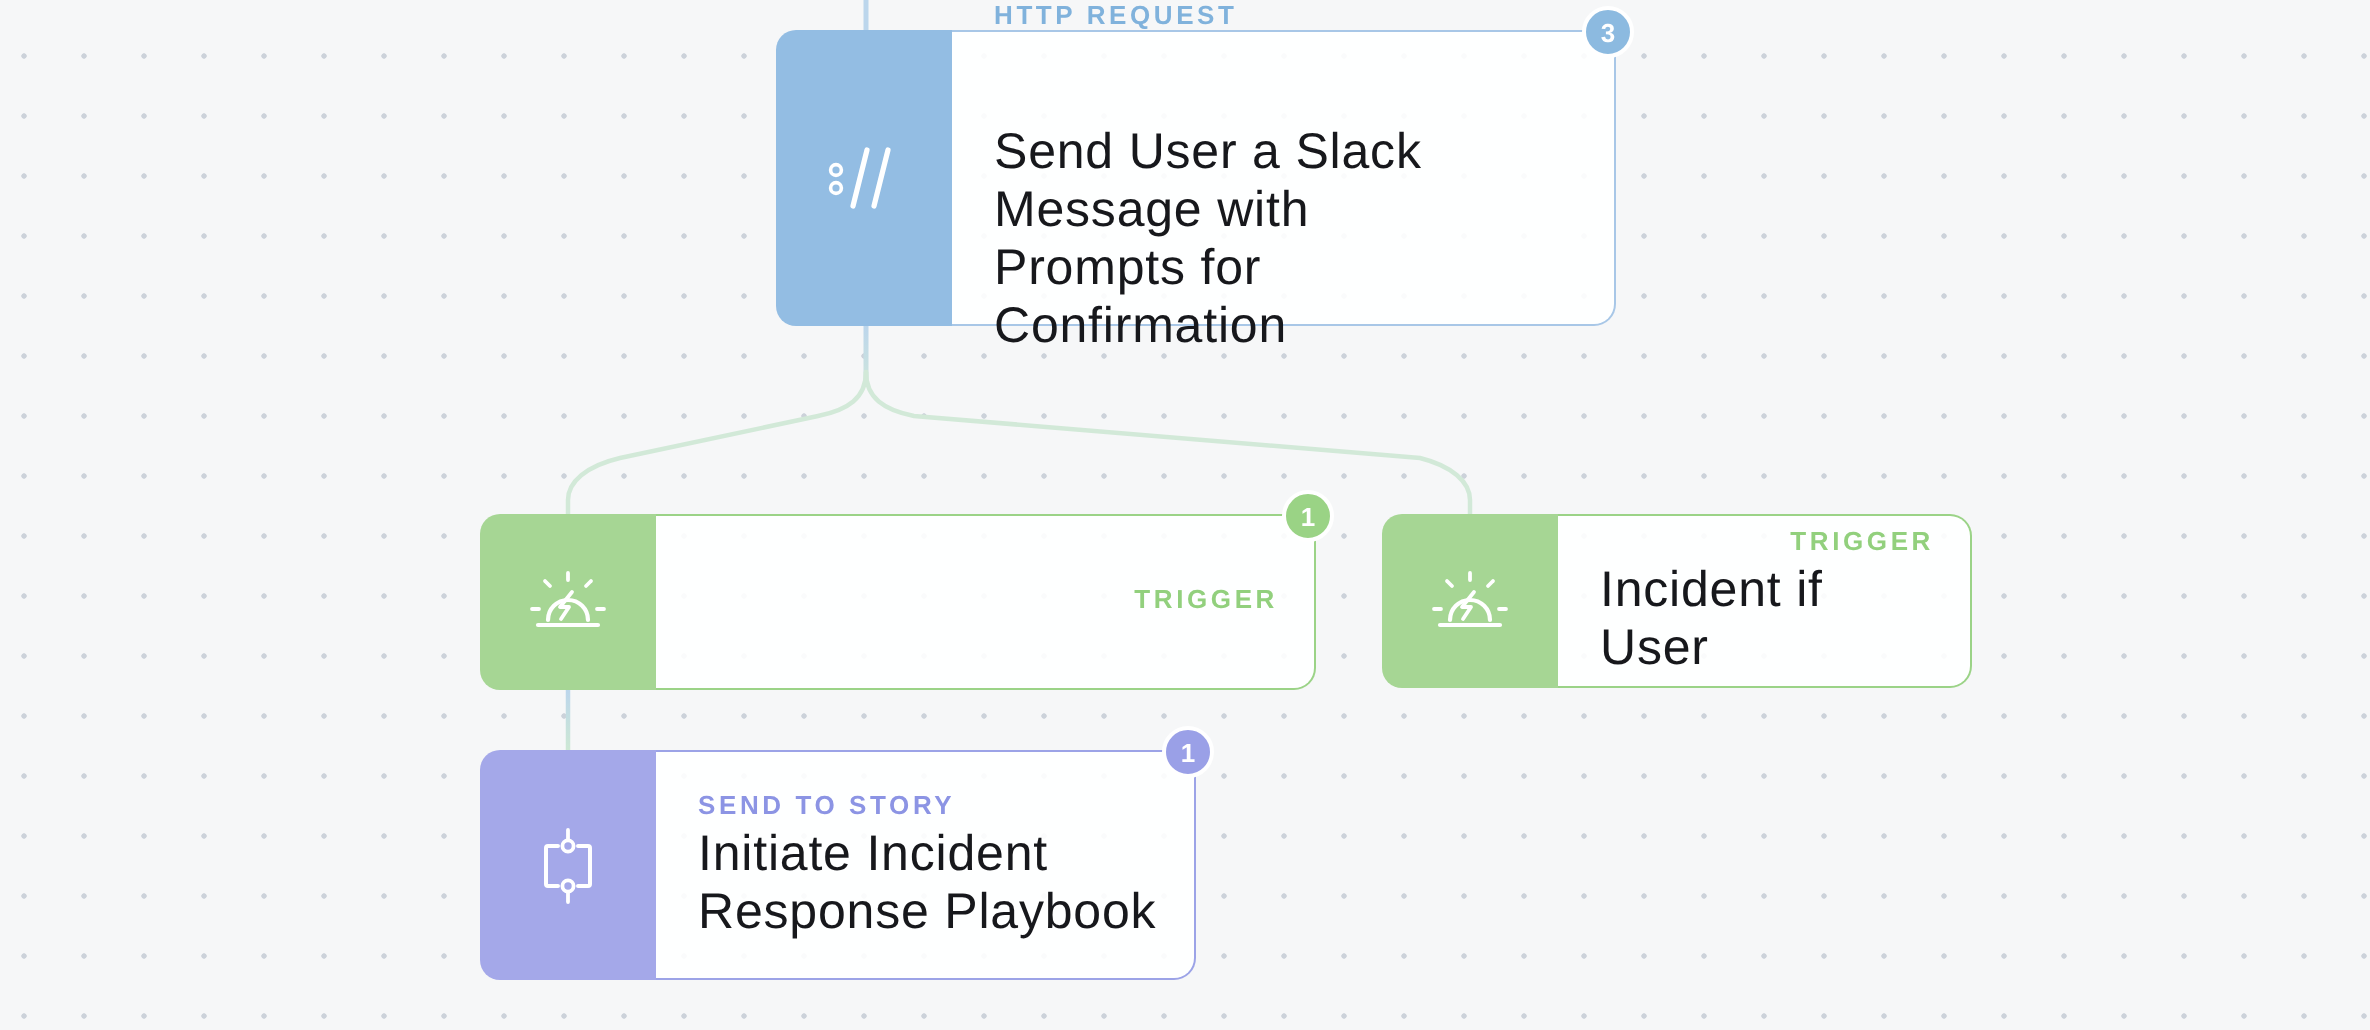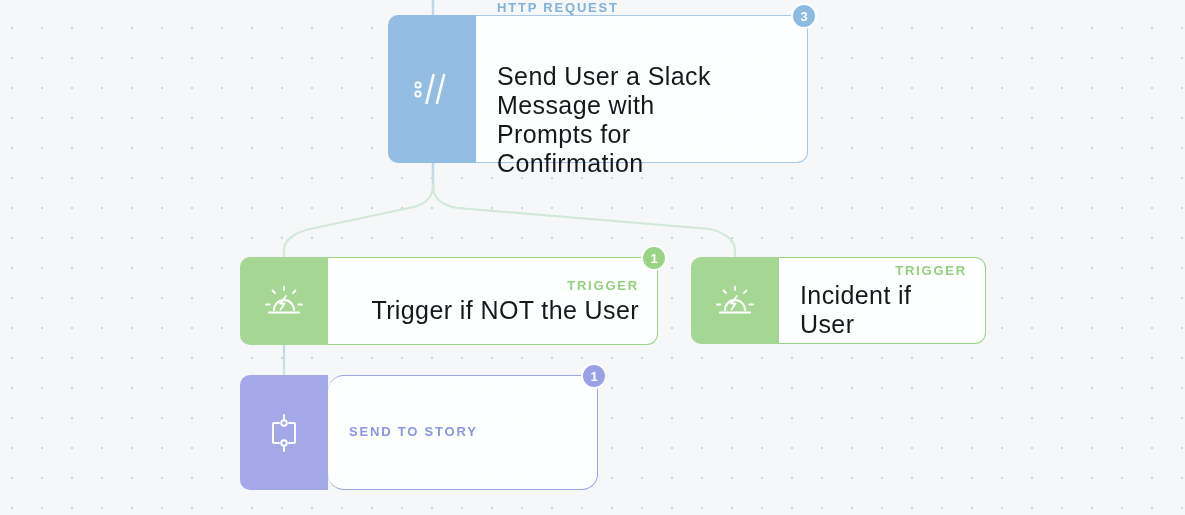--- a/index.html
+++ b/index.html
@@ -83,21 +83,21 @@
   .node.blue  .body      { border-color: #a8c7e7; gap: 44px; }
   .node.blue  .type-label{ color: #80b2dc; }
   .badge.blue            { background: #8cbae0; }
   
   .node.green .icon-area { background: #a6d694; }
   .node.green .body      { border-color: #9bd387; align-items: flex-end; }
   .node.green .type-label{ color: #92d07d; }
   .badge.green           { background: #9ad385; }
   
   .node.purple .icon-area{ background: #a4a8e9; }
-  .node.purple .body     { border-color: #9ca3e7; border-radius: 16px; }
+  .node.purple .body     { border-color: #9ca3e7; }
   .node.purple .type-label{ color: #8c94e4; }
   .badge.purple          { background: #9aa0e7; }
 
   
   .node-http    { left: 388px; top: 15px;  width: 420px; height: 148px; }
   .node-http .title { max-width: 242px; }
   .node-trig-l  { left: 240px; top: 257px; width: 418px; height: 88px; }
   .node-trig-r  { left: 691px; top: 257px; width: 295px; height: 87px; }
   .node-story   { left: 240px; top: 375px; width: 358px; height: 115px; }
   .node-story .title { max-width: 230px; }
@@ -151,21 +151,20 @@
         <path d="M23,14 L17,21.5 L21.5,21.5 L17.5,27.5" stroke-width="1.9" stroke-linejoin="round"></path>
         <path d="M21,4.5 L21,8" stroke-width="1.9"></path>
         <path d="M9.5,8.5 L12,11" stroke-width="1.9"></path>
         <path d="M32.5,8.5 L30,11" stroke-width="1.9"></path>
         <path d="M3,22.5 L6.5,22.5" stroke-width="1.9"></path>
         <path d="M35.5,22.5 L39,22.5" stroke-width="1.9"></path>
       </svg>
     </div>
     <div class="body">
       <div class="type-label">TRIGGER</div>
-      <div class="title">Trigger if NOT the User</div>
     </div>
     <div class="badge green">1</div>
   </div>
 
   <div class="node green node-trig-r">
     <div class="icon-area">
       <svg class="icon-svg" width="42" height="38" viewBox="0 0 42 38" fill="none" stroke="#ffffff" stroke-linecap="round">
         <path d="M11,28 A10,10 0 0 1 31,28" stroke-width="2.1"></path>
         <path d="M6,30.5 L36,30.5" stroke-width="2.1"></path>
         <path d="M23,14 L17,21.5 L21.5,21.5 L17.5,27.5" stroke-width="1.9" stroke-linejoin="round"></path>
@@ -188,17 +187,18 @@
         <path d="M16,10 L11,10 Q10,10 10,11 L10,29 Q10,30 11,30 L16,30" stroke-width="2"></path>
         <path d="M26,10 L31,10 Q32,10 32,11 L32,29 Q32,30 31,30 L26,30" stroke-width="2"></path>
         <circle cx="21" cy="10" r="2.8" stroke-width="1.9"></circle>
         <path d="M21,2 L21,6.5" stroke-width="1.9"></path>
         <circle cx="21" cy="30" r="2.8" stroke-width="1.9"></circle>
         <path d="M21,33.5 L21,38" stroke-width="1.9"></path>
       </svg>
     </div>
     <div class="body">
       <div class="type-label">SEND TO STORY</div>
+      <div class="title">Initiate Incident Response Playbook</div>
     </div>
     <div class="badge purple">1</div>
   </div>
 
 </div>
 
 </body></html>

